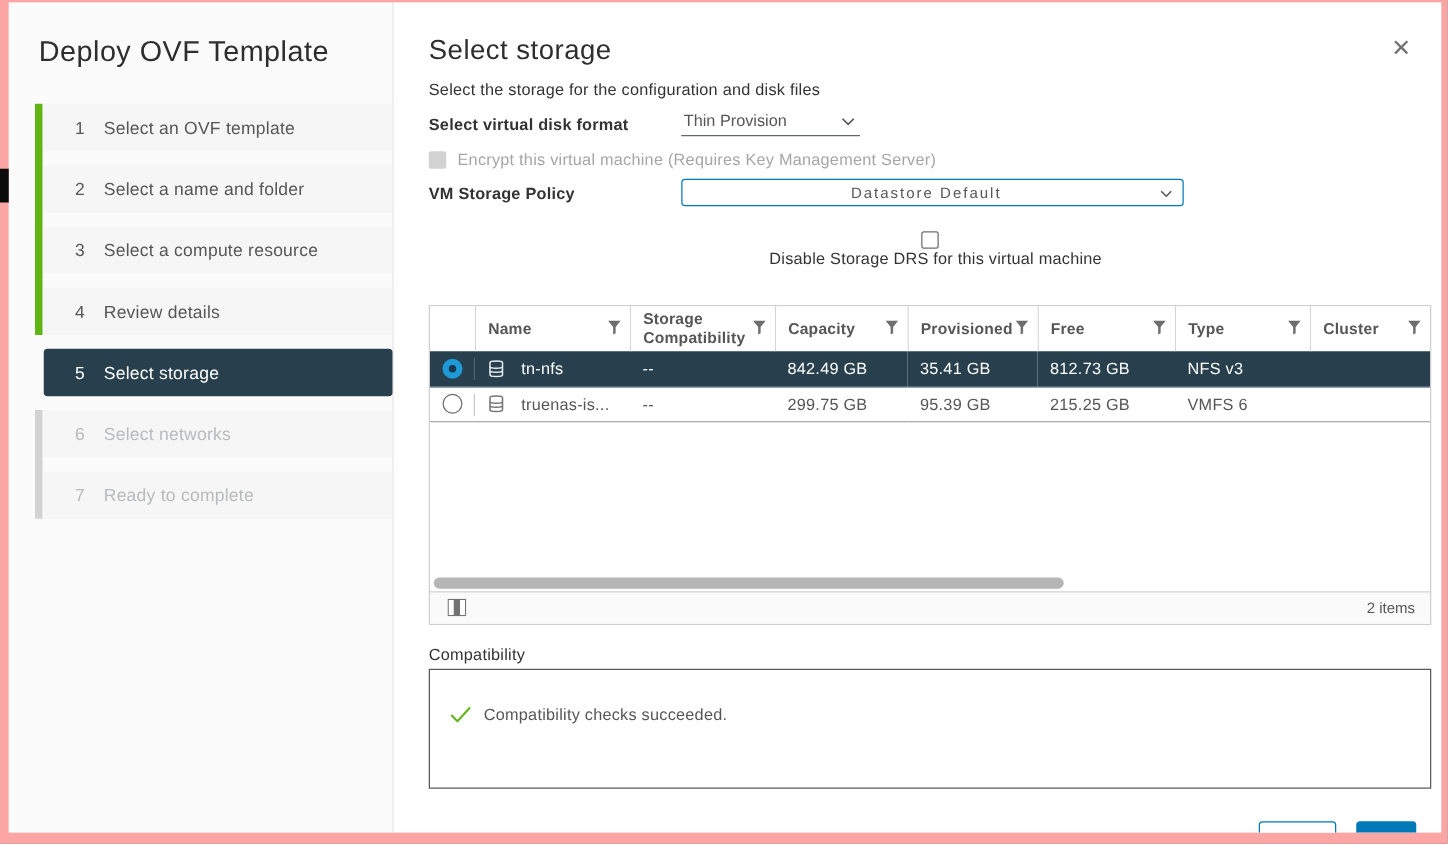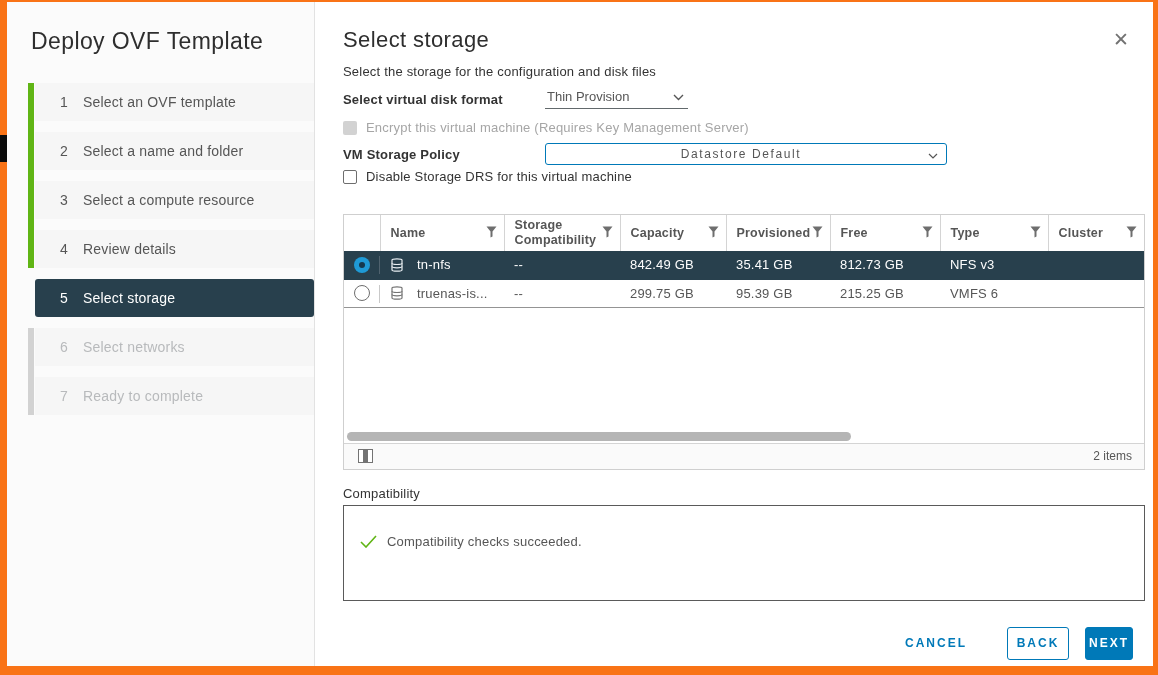--- a/index.html
+++ b/index.html
@@ -1,19 +1,19 @@
 <!DOCTYPE html>
 <html><head>
 <meta charset="utf-8">
 <style>
   * { margin:0; padding:0; box-sizing:border-box; }
   html,body { width:1158px; height:675px; }
   body { font-family:"Liberation Sans", sans-serif; background:#535455; }
 
-  .screen { position:relative; width:1158px; height:675px; background:#f97316;
+  .screen { position:relative; width:1158px; height:675px; background:#fca5a5;
             padding:2px 5px 9px 7px; }
   .frame-accent { position:absolute; left:0; top:135px; width:7px; height:27px; background:#0b0b0b; }
 
   .modal { display:flex; width:100%; height:100%; background:#ffffff; overflow:hidden; }
 
   
   .sidebar { width:308px; min-width:308px; background:#fbfbfb; border-right:1px solid #e2e2e2; }
   .wizard-title { margin:26px 0 0 24px; font-size:23px; font-weight:300; letter-spacing:.4px; color:#2e2e2e; }
 
   .steps { position:relative; margin:28px 0 0 21px; }
@@ -43,21 +43,21 @@
   .encrypt-row .lab { margin-left:9px; font-size:13px; color:#a6a6a6; letter-spacing:.2px; }
 
   .field-row { margin-top:10px; }
   .field-label { width:202px; font-size:13px; font-weight:700; color:#333; letter-spacing:.2px; }
   .select-underline { display:flex; align-items:center; justify-content:space-between;
        width:143px; border-bottom:1px solid #62696c; padding:0 4px 4px 2px;
        font-size:13px; color:#565656; cursor:pointer; }
   .combo { display:flex; align-items:center; width:402px; height:22px;
        border:1px solid #0079b8; border-radius:3px; cursor:pointer; padding:0 8px; }
   .combo .val { flex:1; text-align:center; font-size:12px; color:#565656; letter-spacing:1.6px; }
-  .drs-row { margin-top:4px; }
+  .drs-row { margin-top:20px;flex-direction:column; }
   .drs-row .lab { margin-left:9px; font-size:13px; color:#333; letter-spacing:.2px; }
 
   
   .grid { margin-top:30px; border:1px solid #cfcfcf; }
   table { width:100%; border-collapse:collapse; table-layout:fixed; }
   th { height:36px; font-size:12.5px; font-weight:700; color:#565656; text-align:left;
        padding:0 4px 0 10px; border-left:1px solid #d4d4d4; position:relative;
        line-height:1.2; letter-spacing:.2px; background:#fff; }
   th:first-child { border-left:none; }
   th .funnel { position:absolute; right:7px; top:11px; cursor:pointer; }

